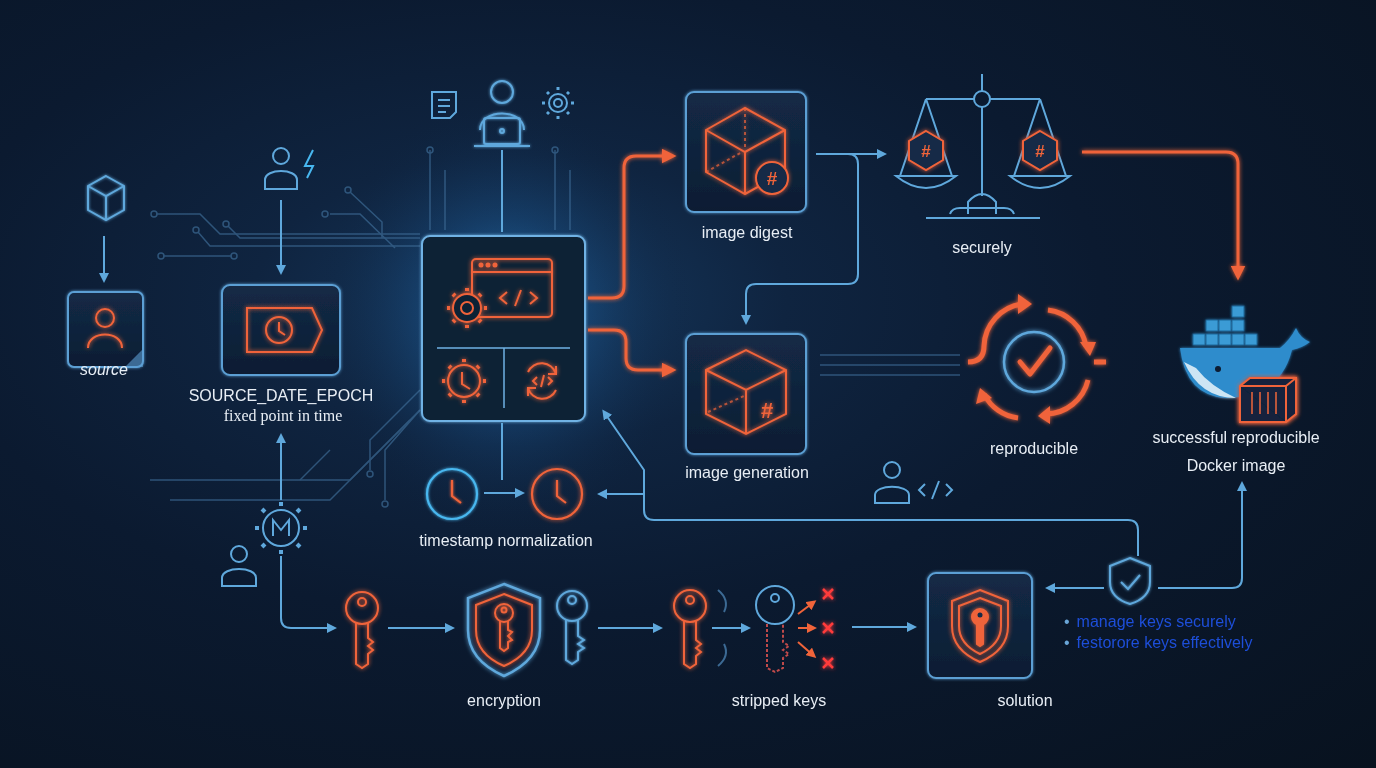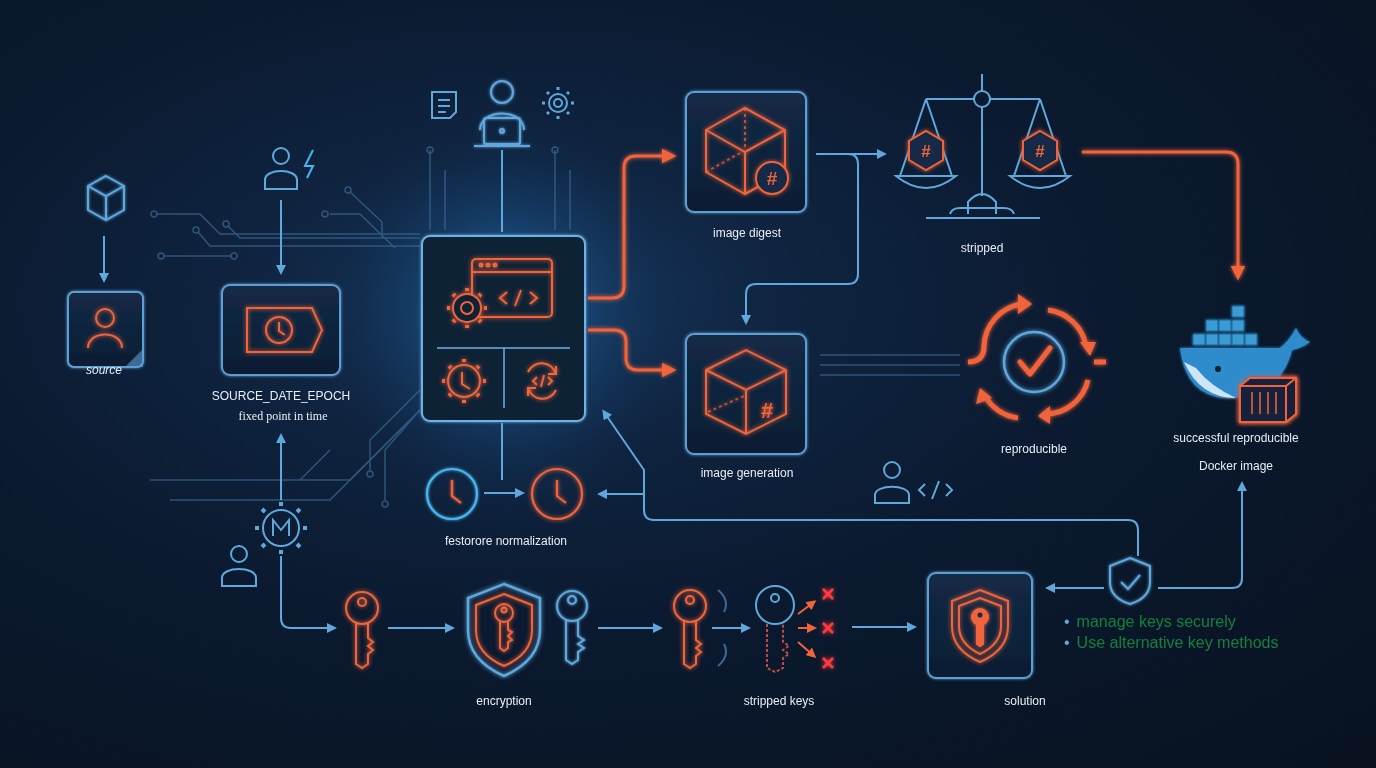--- a/index.html
+++ b/index.html
@@ -1,22 +1,22 @@
 <!DOCTYPE html>
 <html><head>
 <meta charset="utf-8">
 <style>
   html,body{margin:0;padding:0;}
   body{width:1376px;height:768px;overflow:hidden;position:relative;
     background:radial-gradient(ellipse at 520px 300px,#16395f 0%,#0f2440 22%,#0b1a30 48%,#08121f 100%);
     font-family:"Liberation Sans",sans-serif;color:#e6edf5;}
   svg.canvas{position:absolute;left:0;top:0;}
-  .lbl{position:absolute;font-size:12px;color:#e8eef5;text-align:center;white-space:nowrap;line-height:20px;}
+  .lbl{position:absolute;font-size:16px;color:#e8eef5;text-align:center;white-space:nowrap;line-height:20px;}
   .lbl.c{transform:translateX(-50%);}
-  .bullets{position:absolute;left:1064px;top:611px;font-size:16px;line-height:21px;color:#15803d;margin:0;padding:0;list-style:none;}
+  .bullets{position:absolute;left:1064px;top:611px;font-size:16px;line-height:21px;color:#1d4ed8;margin:0;padding:0;list-style:none;}
   .bullets li::before{content:"•";color:#6aa6d8;margin-right:7px;}
 </style>
 </head>
 <body>
 
 <svg class="canvas" width="1376" height="768" viewBox="0 0 1376 768" xmlns="http://www.w3.org/2000/svg">
   <defs>
     <filter id="glowO" x="-50%" y="-50%" width="200%" height="200%">
       <feGaussianBlur stdDeviation="2.2" result="b"></feGaussianBlur>
       <feMerge>
@@ -381,27 +381,27 @@
       <circle cx="980" cy="617" r="8" fill="#f0643a"></circle>
       <circle cx="980" cy="615" r="2.5" fill="#132a46" stroke="none"></circle>
       <path d="M977,624 H983 V644 L980,646 L977,644 Z" fill="#f0643a"></path>
     </g>
   </g>
 </svg>
 
 <div class="lbl c" style="left:104px;top:360px;font-style:italic;">source</div>
 <div class="lbl c" style="left:281px;top:386px;">SOURCE_DATE_EPOCH</div>
 <div class="lbl c" style="left:283px;top:406px;font-family:Liberation Serif, serif;">fixed point in time</div>
-<div class="lbl c" style="left:506px;top:531px;">festorore normalization</div>
+<div class="lbl c" style="left:506px;top:531px;">timestamp normalization</div>
 <div class="lbl c" style="left:747px;top:223px;">image digest</div>
 <div class="lbl c" style="left:747px;top:463px;">image generation</div>
-<div class="lbl c" style="left:982px;top:238px;">stripped</div>
+<div class="lbl c" style="left:982px;top:238px;">securely</div>
 <div class="lbl c" style="left:1034px;top:439px;">reproducible</div>
 <div class="lbl c" style="left:1236px;top:428px;">successful reproducible</div>
 <div class="lbl c" style="left:1236px;top:456px;">Docker image</div>
 <div class="lbl c" style="left:504px;top:691px;">encryption</div>
 <div class="lbl c" style="left:779px;top:691px;">stripped keys</div>
 <div class="lbl c" style="left:980px;top:691px;margin-left:45px;">solution</div>
 
 <ul class="bullets">
   <li>manage keys securely</li>
-  <li>Use alternative key methods</li>
+  <li>festorore keys effectively</li>
 </ul>
 
 </body></html>

